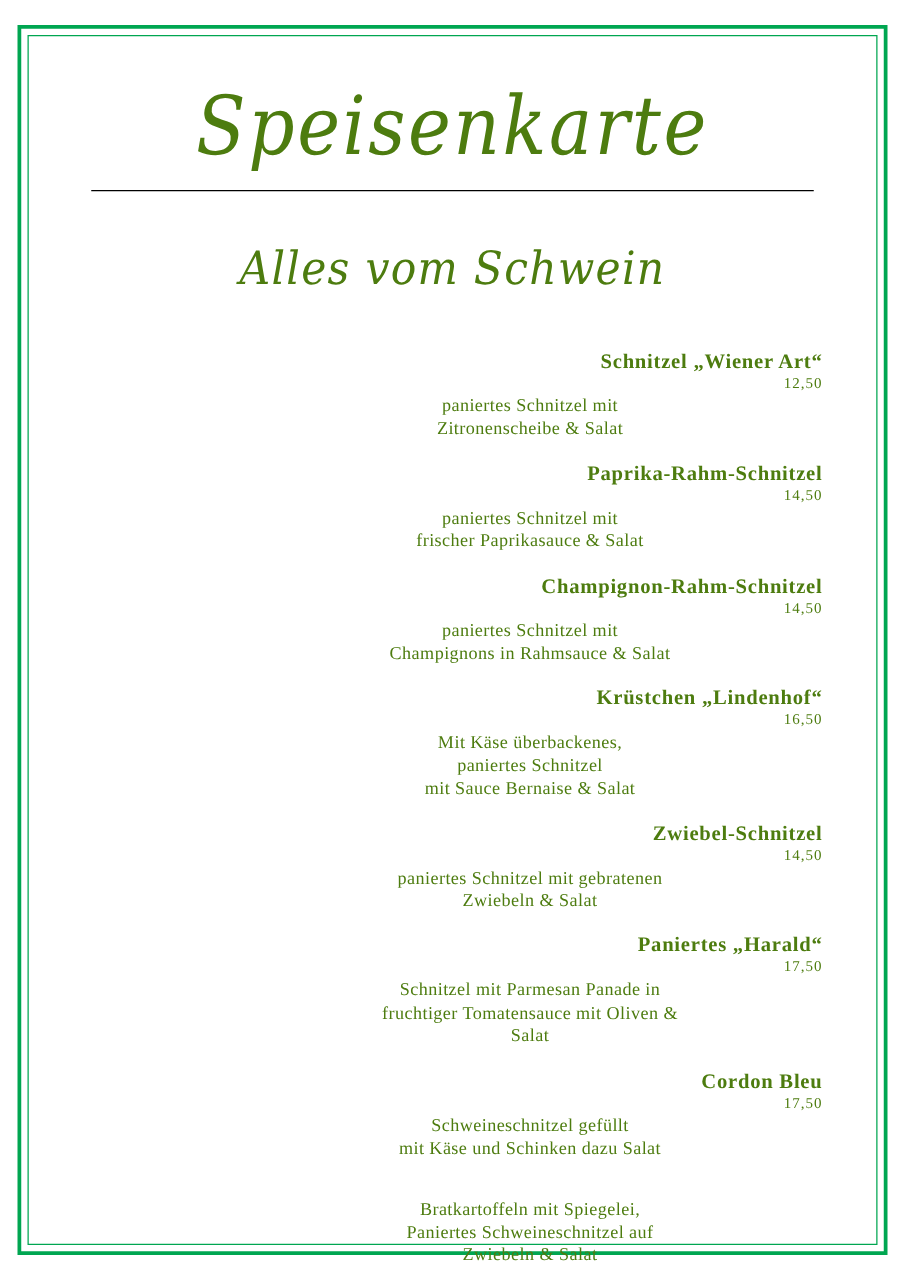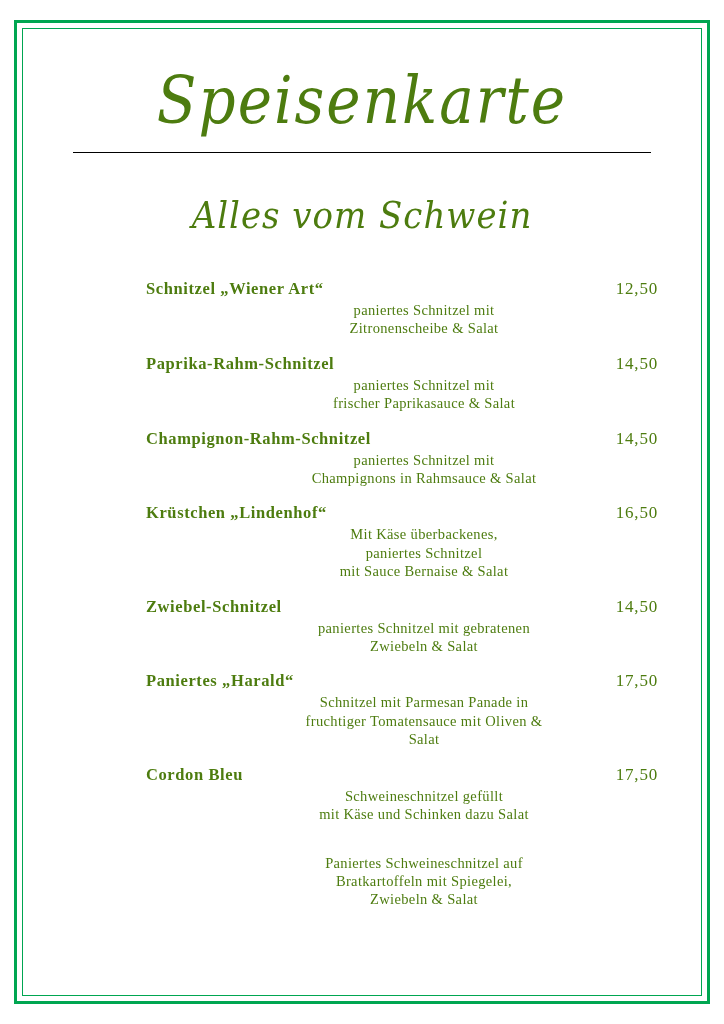--- a/index.html
+++ b/index.html
@@ -83,29 +83,30 @@
     margin: 48px 0 0 0;
     padding: 0 26px 0 106px;
   }
   .menu-item {
     margin-bottom: 16px;
   }
   .item-head {
     display: flex;
     align-items: flex-end;
     justify-content: space-between;
+    flex-direction: column;
   }
   .item-name {
     font-size: 16.5px;
     font-weight: bold;
     letter-spacing: 0.6px;
     white-space: nowrap;
   }
   .item-price {
-    font-size: 17px;
+    font-size: 12px;
     letter-spacing: 0.8px;
     white-space: nowrap;
     padding-left: 20px;
   }
   .item-desc {
     margin: 2px 0 0 44px;
     font-size: 14.5px;
     line-height: 1.27;
     letter-spacing: 0.35px;
     text-align: center;
@@ -199,21 +200,21 @@
             <div class="item-name">Cordon Bleu</div>
             <div class="item-price">17,50</div>
           </div>
           <div class="item-desc">
             <div>Schweineschnitzel gefüllt</div>
             <div>mit Käse und Schinken dazu Salat</div>
           </div>
         </div>
         <div class="menu-item spacer-before">
           <div class="item-desc">
+            <div>Bratkartoffeln mit Spiegelei,</div>
             <div>Paniertes Schweineschnitzel auf</div>
-            <div>Bratkartoffeln mit Spiegelei,</div>
             <div>Zwiebeln &amp; Salat</div>
           </div>
         </div>
       </div>
 
   </div>
 </div>
 
 </body></html>

